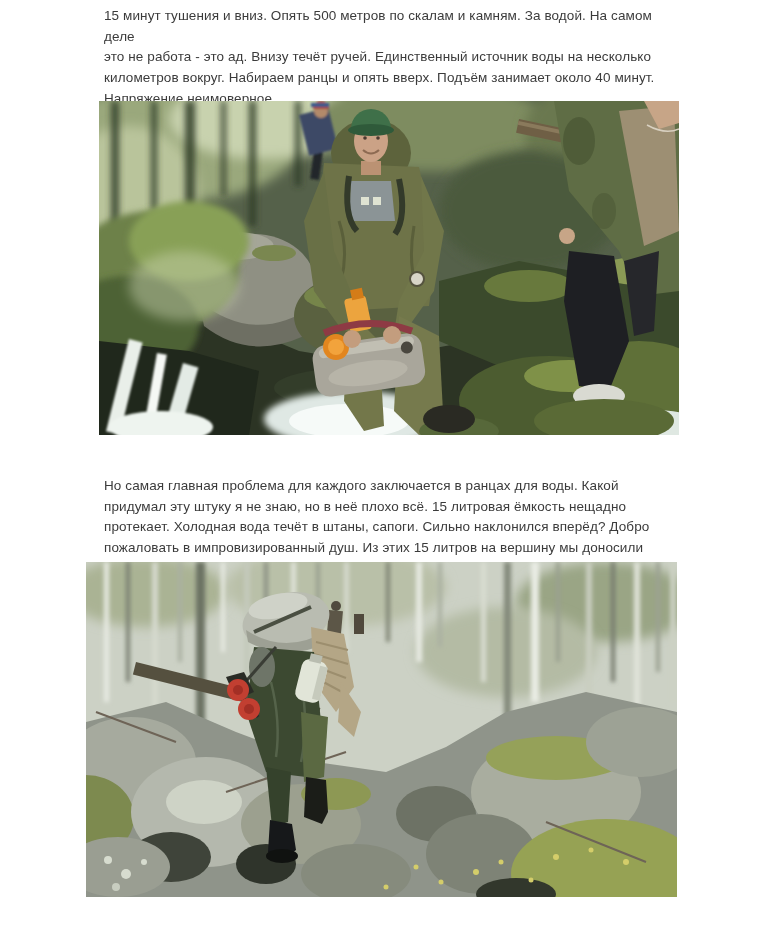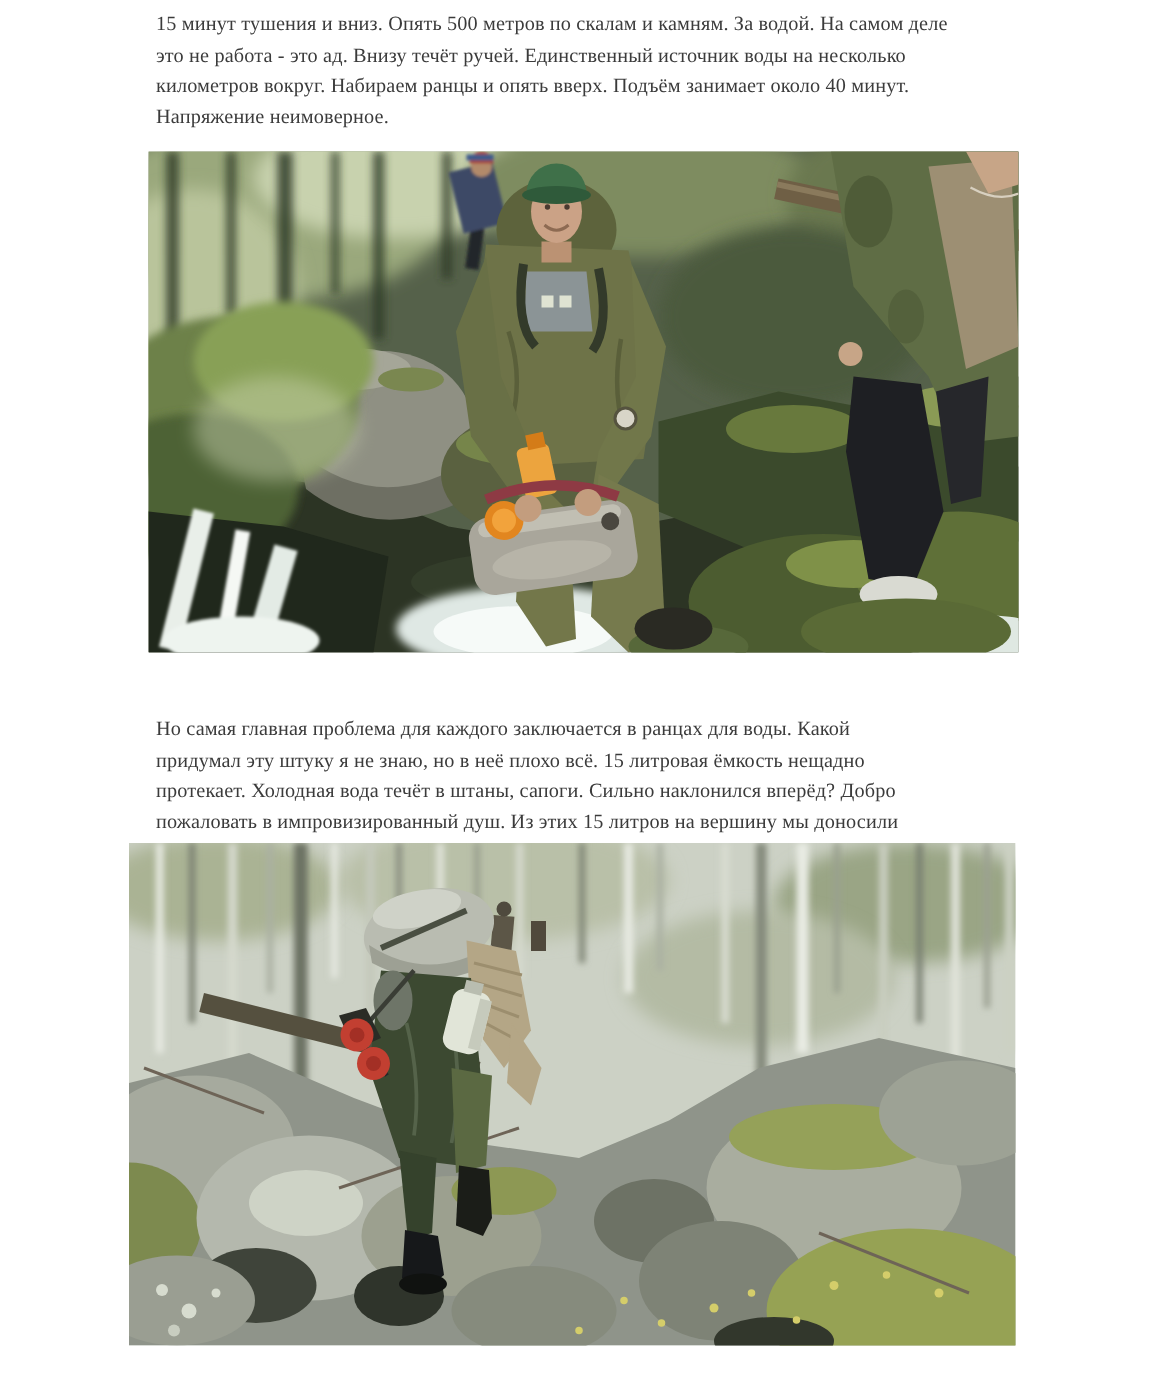--- a/index.html
+++ b/index.html
@@ -1,18 +1,18 @@
 <!DOCTYPE html>
 <html><head>
 <meta charset="utf-8">
 <style>
   html,body{margin:0;padding:0;background:#ffffff;}
   .page{
     position:relative;width:732px;height:926px;background:#ffffff;overflow:hidden;
-    font-family:Liberation Serif, serif;
+    font-family:Liberation Sans, sans-serif;
     padding-left:17px;
   }
   .para{
     position:absolute;margin:0;color:#3b3b3b;font-size:13.5px;line-height:20.7px;
     letter-spacing:.1px;white-space:pre-line;
   }
   #para1{left:104px;top:6px;width:580px;}
   #para2{left:104px;top:476px;width:580px;}
   .photo{position:absolute;margin:0;padding:0;}
   #photo1{left:99px;top:101px;width:580px;height:334px;}

